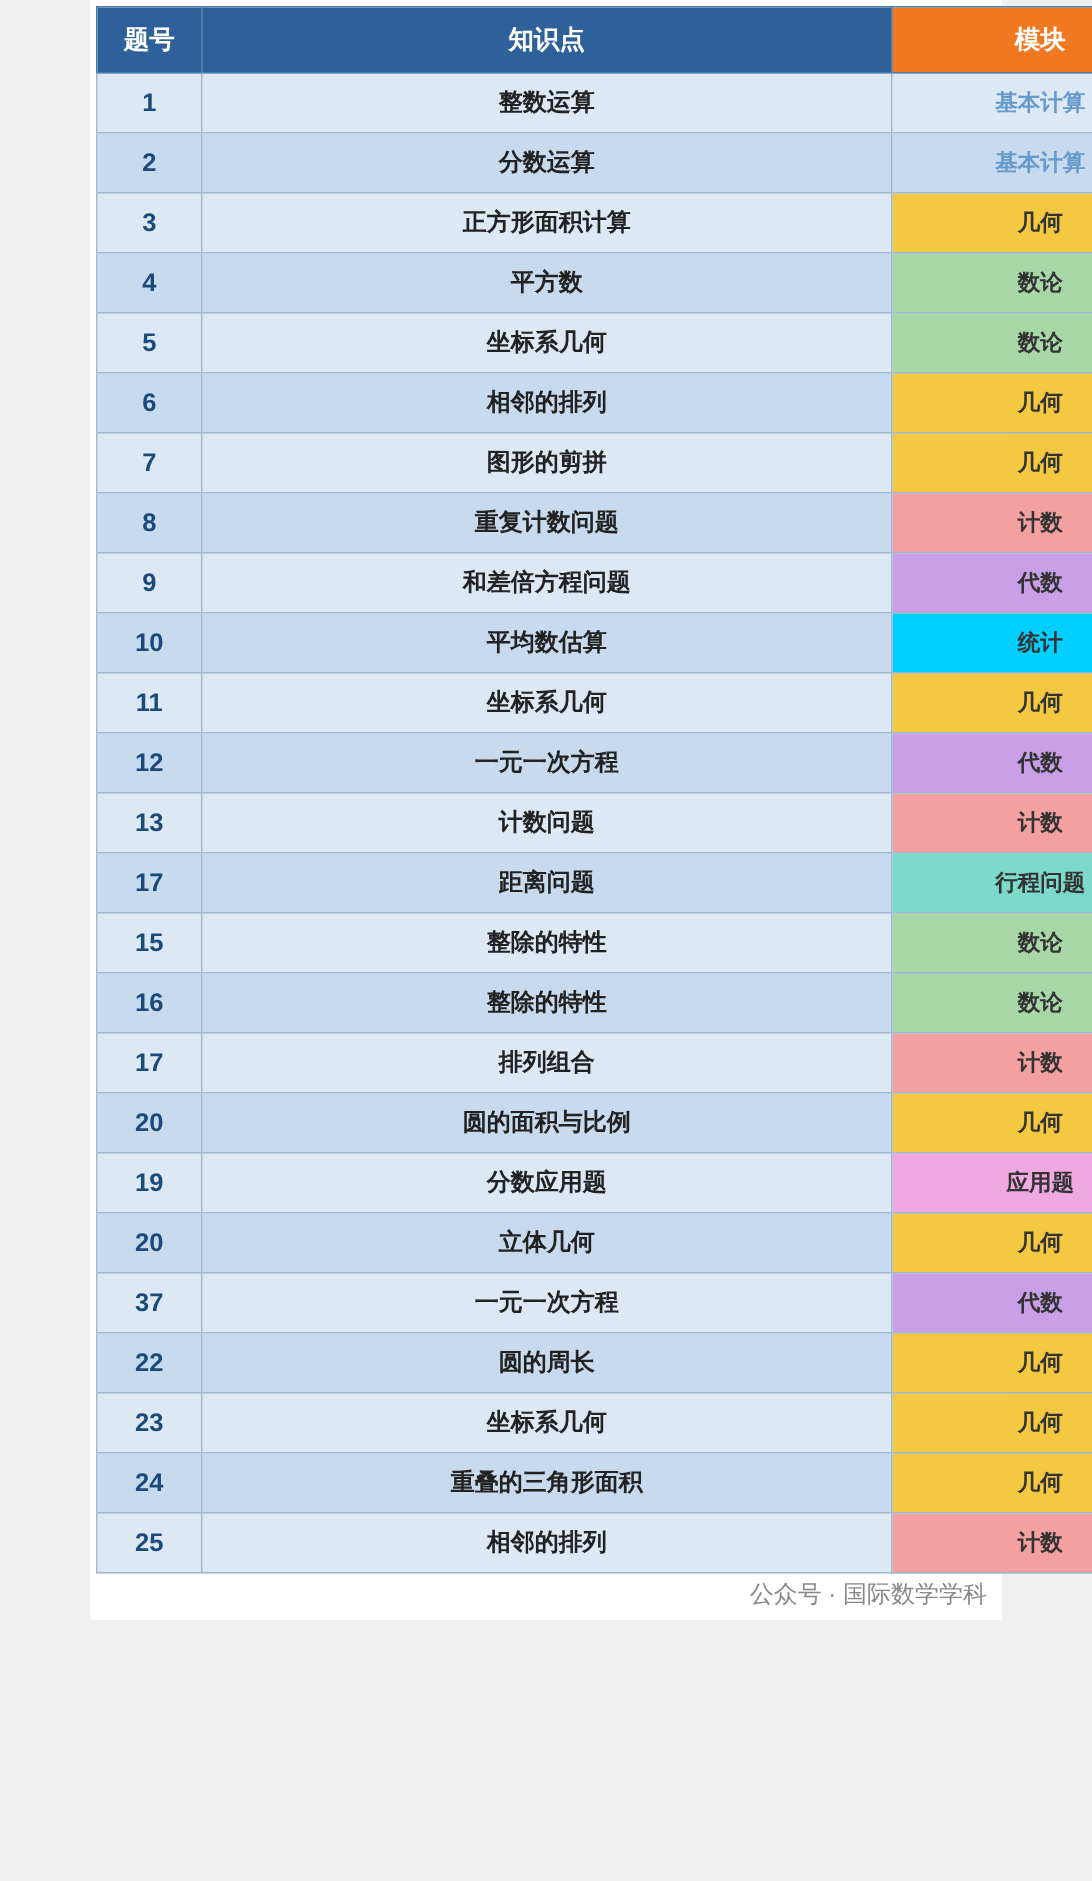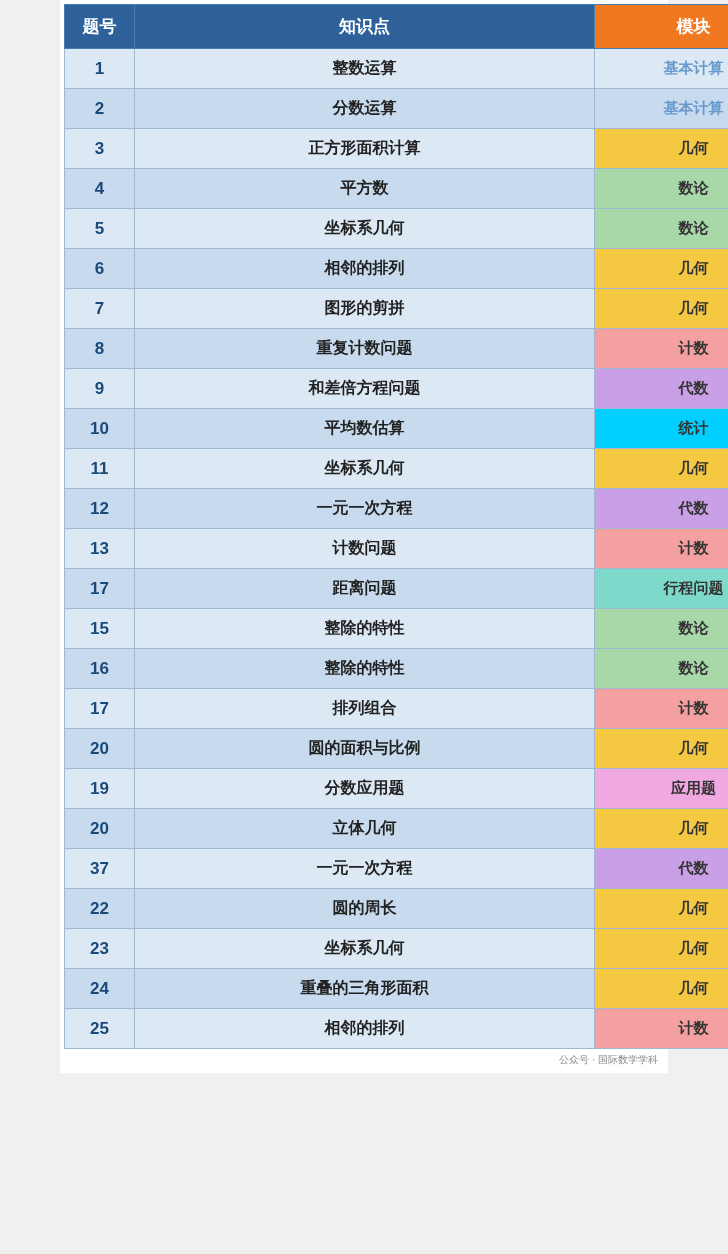--- a/index.html
+++ b/index.html
@@ -85,21 +85,21 @@
     .mod-geometry { background-color: #f5c842; color: #333; }
     .mod-number-theory { background-color: #a8d8a8; color: #333; }
     .mod-counting { background-color: #f4a0a0; color: #333; }
     .mod-algebra { background-color: #c9a0e8; color: #333; }
     .mod-statistics { background-color: #00cfff; color: #333; }
     .mod-travel { background-color: #7dd9c9; color: #333; }
     .mod-application { background-color: #f0a8e0; color: #333; }
 
     .watermark {
       text-align: right;
-      font-size: 10px;
+      font-size: 16px;
       color: #888;
       padding: 4px 6px 2px 0;
     }
   </style>
 </head>
 <body>
 
 <div class="table-container">
   <table>
     <thead>

